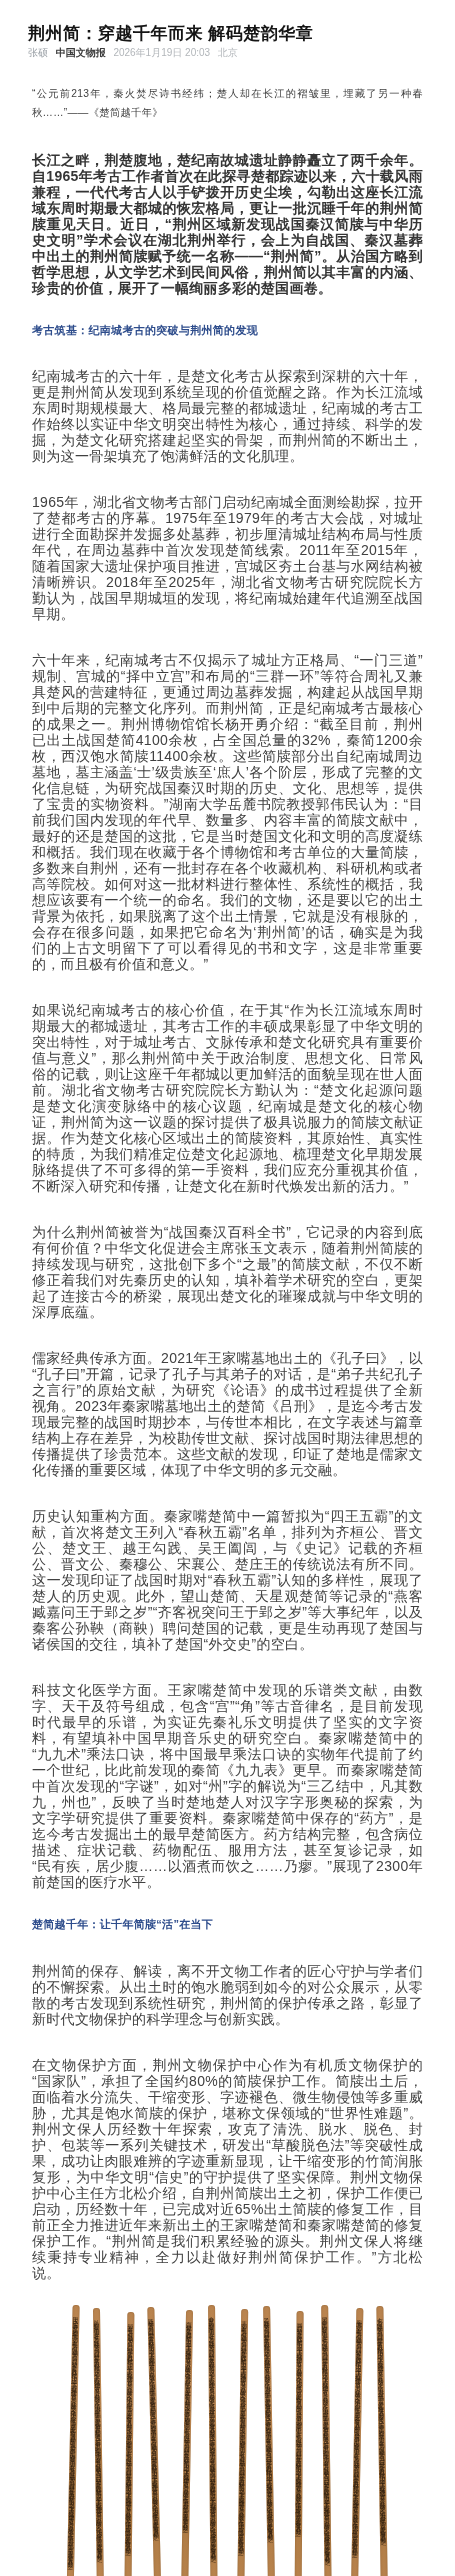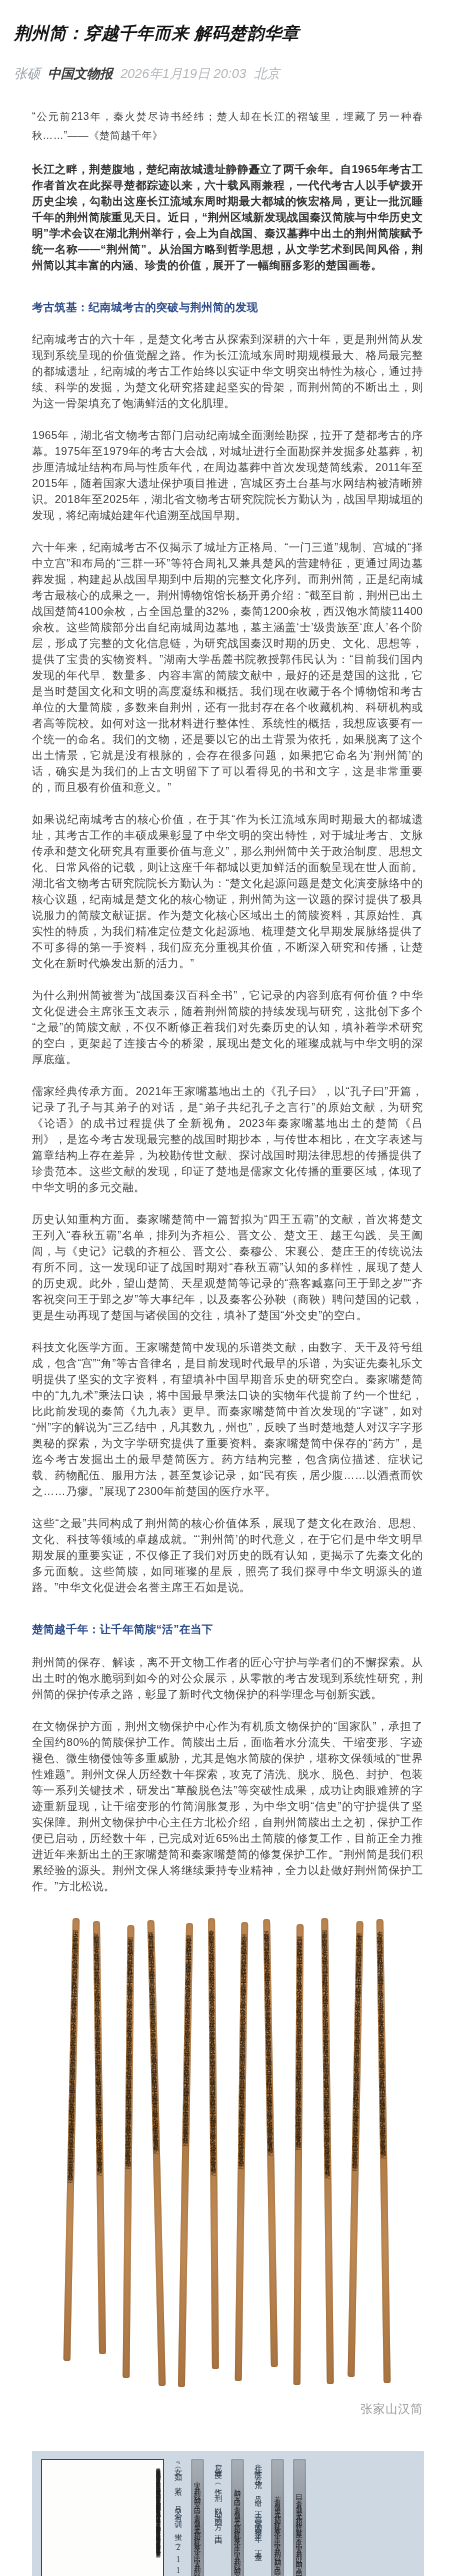--- a/index.html
+++ b/index.html
@@ -6,35 +6,35 @@
   html,body { background:#ffffff; }
   body {
     width:455px;
     font-family:"Liberation Sans","DejaVu Sans",sans-serif;
     color:#3f3f3f;
     position:relative;
   }
   .page { width:455px; background:#fff; padding-bottom:15.5px; }
 
   
-  .article-header { padding:23px 24px 0 14px;font-style:italic; }
+  .article-header { padding:23px 24px 0 28px; }
   .article-title {
     font-size:17px; line-height:1.35; font-weight:700; color:#151515;
     letter-spacing:0.5px;
   }
-  .byline { margin-top:19px; font-size:13px; color:#b2b6ba; display:flex; gap:7.7px; align-items:baseline; }
+  .byline { margin-top:0; font-size:10px; color:#b2b6ba; display:flex; gap:7.7px; align-items:baseline; }
   .byline .author { color:#9aa0a6; }
   .byline .source { color:#3b3b3b; font-weight:700; }
   .byline .datetime, .byline .location { color:#b2b6ba; }
 
   
   .article-body { padding:0 32px; }
   p.body-para {
-    font-size:11px; line-height:16px; text-align:justify; color:#404040;
-    margin-top:16px; letter-spacing:0.3px;
+    font-size:14px; line-height:16px; text-align:justify; color:#404040;
+    margin-top:30px; letter-spacing:0.3px;
   }
   p.lead-para { font-weight:700; color:#353535; }
 
   
   .intro-wrap { position:relative; margin:28px 0 5.2px 0; padding:17.5px 17.5px 15.5px 18.5px; }
   .blob { position:absolute; background:#fbead9; border-radius:50%; z-index:0; }
   .blob.b1 { left:5.2px;  top:19.6px;  width:361px; height:118px; border-radius:46% 54% 52% 48%/55% 48% 52% 45%; }
   .blob.b2 { left:242px; top:-15.5px; width:155px; height:82px; border-radius:50% 50% 46% 54%/52% 55% 45% 48%; }
   .blob.b3 { left:-10.3px; top:46px;  width:144px; height:93px; border-radius:52% 48% 50% 50%/50% 52% 48% 50%; }
   .blob.b4 { left:82px; top:88px; width:222px; height:77px; border-radius:48% 52% 55% 45%/52% 48% 52% 48%; }
@@ -127,21 +127,20 @@
     <h2 class="section-heading">考古筑基：纪南城考古的突破与荆州简的发现</h2>
     <p class="body-para">纪南城考古的六十年，是楚文化考古从探索到深耕的六十年，更是荆州简从发现到系统呈现的价值觉醒之路。作为长江流域东周时期规模最大、格局最完整的都城遗址，纪南城的考古工作始终以实证中华文明突出特性为核心，通过持续、科学的发掘，为楚文化研究搭建起坚实的骨架，而荆州简的不断出土，则为这一骨架填充了饱满鲜活的文化肌理。</p>
     <p class="body-para">1965年，湖北省文物考古部门启动纪南城全面测绘勘探，拉开了楚都考古的序幕。1975年至1979年的考古大会战，对城址进行全面勘探并发掘多处墓葬，初步厘清城址结构布局与性质年代，在周边墓葬中首次发现楚简线索。2011年至2015年，随着国家大遗址保护项目推进，宫城区夯土台基与水网结构被清晰辨识。2018年至2025年，湖北省文物考古研究院院长方勤认为，战国早期城垣的发现，将纪南城始建年代追溯至战国早期。</p>
     <p class="body-para">六十年来，纪南城考古不仅揭示了城址方正格局、“一门三道”规制、宫城的“择中立宫”和布局的“三群一环”等符合周礼又兼具楚风的营建特征，更通过周边墓葬发掘，构建起从战国早期到中后期的完整文化序列。而荆州简，正是纪南城考古最核心的成果之一。荆州博物馆馆长杨开勇介绍：“截至目前，荆州已出土战国楚简4100余枚，占全国总量的32%，秦简1200余枚，西汉饱水简牍11400余枚。这些简牍部分出自纪南城周边墓地，墓主涵盖‘士’级贵族至‘庶人’各个阶层，形成了完整的文化信息链，为研究战国秦汉时期的历史、文化、思想等，提供了宝贵的实物资料。”湖南大学岳麓书院教授郭伟民认为：“目前我们国内发现的年代早、数量多、内容丰富的简牍文献中，最好的还是楚国的这批，它是当时楚国文化和文明的高度凝练和概括。我们现在收藏于各个博物馆和考古单位的大量简牍，多数来自荆州，还有一批封存在各个收藏机构、科研机构或者高等院校。如何对这一批材料进行整体性、系统性的概括，我想应该要有一个统一的命名。我们的文物，还是要以它的出土背景为依托，如果脱离了这个出土情景，它就是没有根脉的，会存在很多问题，如果把它命名为‘荆州简’的话，确实是为我们的上古文明留下了可以看得见的书和文字，这是非常重要的，而且极有价值和意义。”</p>
     <p class="body-para">如果说纪南城考古的核心价值，在于其“作为长江流域东周时期最大的都城遗址，其考古工作的丰硕成果彰显了中华文明的突出特性，对于城址考古、文脉传承和楚文化研究具有重要价值与意义”，那么荆州简中关于政治制度、思想文化、日常风俗的记载，则让这座千年都城以更加鲜活的面貌呈现在世人面前。湖北省文物考古研究院院长方勤认为：“楚文化起源问题是楚文化演变脉络中的核心议题，纪南城是楚文化的核心物证，荆州简为这一议题的探讨提供了极具说服力的简牍文献证据。作为楚文化核心区域出土的简牍资料，其原始性、真实性的特质，为我们精准定位楚文化起源地、梳理楚文化早期发展脉络提供了不可多得的第一手资料，我们应充分重视其价值，不断深入研究和传播，让楚文化在新时代焕发出新的活力。”</p>
 
     <p class="body-para">为什么荆州简被誉为“战国秦汉百科全书”，它记录的内容到底有何价值？中华文化促进会主席张玉文表示，随着荆州简牍的持续发现与研究，这批创下多个“之最”的简牍文献，不仅不断修正着我们对先秦历史的认知，填补着学术研究的空白，更架起了连接古今的桥梁，展现出楚文化的璀璨成就与中华文明的深厚底蕴。</p>
     <p class="body-para">儒家经典传承方面。2021年王家嘴墓地出土的《孔子曰》，以“孔子曰”开篇，记录了孔子与其弟子的对话，是“弟子共纪孔子之言行”的原始文献，为研究《论语》的成书过程提供了全新视角。2023年秦家嘴墓地出土的楚简《吕刑》，是迄今考古发现最完整的战国时期抄本，与传世本相比，在文字表述与篇章结构上存在差异，为校勘传世文献、探讨战国时期法律思想的传播提供了珍贵范本。这些文献的发现，印证了楚地是儒家文化传播的重要区域，体现了中华文明的多元交融。</p>
     <p class="body-para">历史认知重构方面。秦家嘴楚简中一篇暂拟为“四王五霸”的文献，首次将楚文王列入“春秋五霸”名单，排列为齐桓公、晋文公、楚文王、越王勾践、吴王阖闾，与《史记》记载的齐桓公、晋文公、秦穆公、宋襄公、楚庄王的传统说法有所不同。这一发现印证了战国时期对“春秋五霸”认知的多样性，展现了楚人的历史观。此外，望山楚简、天星观楚简等记录的“燕客臧嘉问王于郢之岁”“齐客祝突问王于郢之岁”等大事纪年，以及秦客公孙鞅（商鞅）聘问楚国的记载，更是生动再现了楚国与诸侯国的交往，填补了楚国“外交史”的空白。</p>
     <p class="body-para">科技文化医学方面。王家嘴楚简中发现的乐谱类文献，由数字、天干及符号组成，包含“宫”“角”等古音律名，是目前发现时代最早的乐谱，为实证先秦礼乐文明提供了坚实的文字资料，有望填补中国早期音乐史的研究空白。秦家嘴楚简中的“九九术”乘法口诀，将中国最早乘法口诀的实物年代提前了约一个世纪，比此前发现的秦简《九九表》更早。而秦家嘴楚简中首次发现的“字谜”，如对“州”字的解说为“三乙结中，凡其数九，州也”，反映了当时楚地楚人对汉字字形奥秘的探索，为文字学研究提供了重要资料。秦家嘴楚简中保存的“药方”，是迄今考古发掘出土的最早楚简医方。药方结构完整，包含病位描述、症状记载、药物配伍、服用方法，甚至复诊记录，如“民有疾，居少腹……以酒煮而饮之……乃瘳。”展现了2300年前楚国的医疗水平。</p>
-    <p class="body-para">这些“之最”共同构成了荆州简的核心价值体系，展现了楚文化在政治、思想、文化、科技等领域的卓越成就。“‘荆州简’的时代意义，在于它们是中华文明早期发展的重要实证，不仅修正了我们对历史的既有认知，更揭示了先秦文化的多元面貌。这些简牍，如同璀璨的星辰，照亮了我们探寻中华文明源头的道路。”中华文化促进会名誉主席王石如是说。</p>
 
     <h2 class="section-heading">楚简越千年：让千年简牍“活”在当下</h2>
     <p class="body-para">荆州简的保存、解读，离不开文物工作者的匠心守护与学者们的不懈探索。从出土时的饱水脆弱到如今的对公众展示，从零散的考古发现到系统性研究，荆州简的保护传承之路，彰显了新时代文物保护的科学理念与创新实践。</p>
     <p class="body-para">在文物保护方面，荆州文物保护中心作为有机质文物保护的“国家队”，承担了全国约80%的简牍保护工作。简牍出土后，面临着水分流失、干缩变形、字迹褪色、微生物侵蚀等多重威胁，尤其是饱水简牍的保护，堪称文保领域的“世界性难题”。荆州文保人历经数十年探索，攻克了清洗、脱水、脱色、封护、包装等一系列关键技术，研发出“草酸脱色法”等突破性成果，成功让肉眼难辨的字迹重新显现，让干缩变形的竹简润胀复形，为中华文明“信史”的守护提供了坚实保障。荆州文物保护中心主任方北松介绍，自荆州简牍出土之初，保护工作便已启动，历经数十年，已完成对近65%出土简牍的修复工作，目前正全力推进近年来新出土的王家嘴楚简和秦家嘴楚简的修复保护工作。“荆州简是我们积累经验的源头。荆州文保人将继续秉持专业精神，全力以赴做好荆州简保护工作。”方北松说。</p>
 
     <div class="figure1">
       <div class="slips-row" id="slips-row">
           <div class="slip" style="height: 443px; margin-top: 0px; transform: rotate(1.2deg);">甲戌之日王命尹以内齐客问王于郢岁在七月乙丑既成旬又三日乃言曰楚邦之常典以祭社稷山川之神上下内外鬼神而祷之百又廿人以其故敓之占之恒贞吉少有忧于宫室三岁无咎将有大喜邦知之甲戌之日王命尹以内齐客问王于郢岁在七月乙丑既成旬又三日乃言曰楚邦之常典以祭社稷山川之神上下内外鬼神而祷之百又廿人以其故敓之占之恒贞吉少有忧于宫室三岁无咎将有大喜邦知之</div>
           <div class="slip" style="height: 433px; margin-top: 3.1px; transform: rotate(-0.8deg);">以内齐客问王于郢岁在七月乙丑既成旬又三日乃言曰楚邦之常典以祭社稷山川之神上下内外鬼神而祷之百又廿人以其故敓之占之恒贞吉少有忧于宫室三岁无咎将有大喜邦知之甲戌之日王命尹以内齐客问王于郢岁在七月乙丑既成旬又三日乃言曰楚邦之常典以祭社稷山川之神上下内外鬼神而祷之百又廿人以其故敓之占之恒贞吉少有忧于宫室三岁无咎将有大喜邦知之</div>
           <div class="slip" style="height: 453px; margin-top: 7.2px; transform: rotate(0.6deg);">郢岁在七月乙丑既成旬又三日乃言曰楚邦之常典以祭社稷山川之神上下内外鬼神而祷之百又廿人以其故敓之占之恒贞吉少有忧于宫室三岁无咎将有大喜邦知之甲戌之日王命尹以内齐客问王于郢岁在七月乙丑既成旬又三日乃言曰楚邦之常典以祭社稷山川之神上下内外鬼神而祷之百又廿人以其故敓之占之恒贞吉少有忧于宫室三岁无咎将有大喜邦知之</div>

